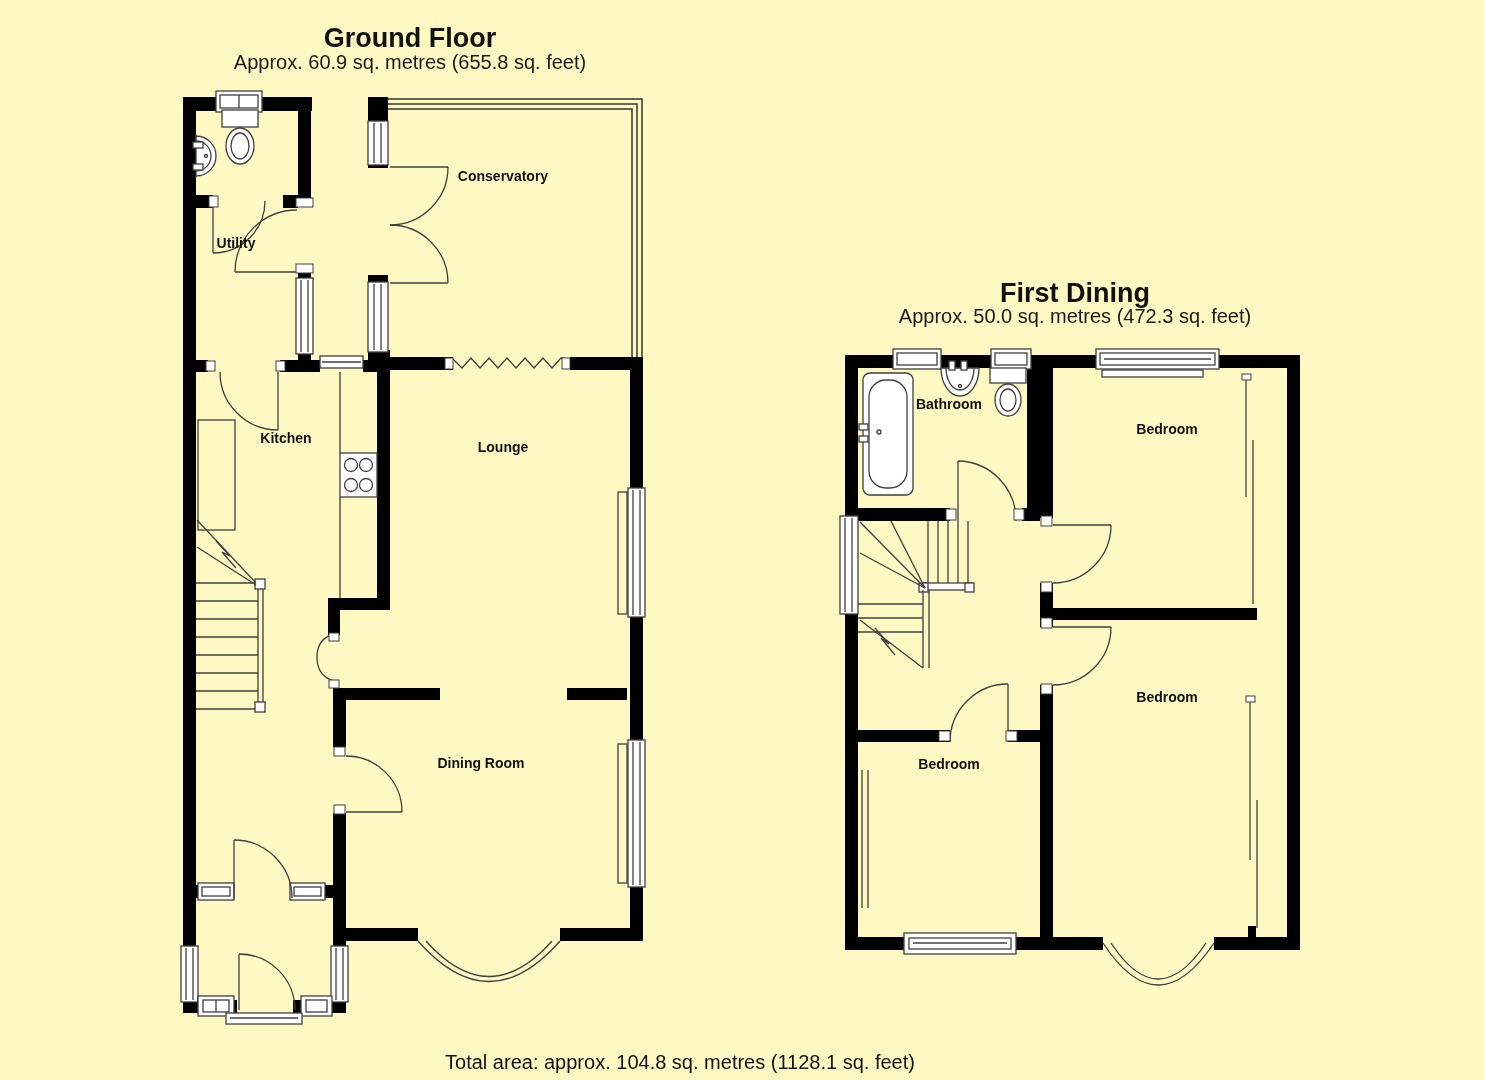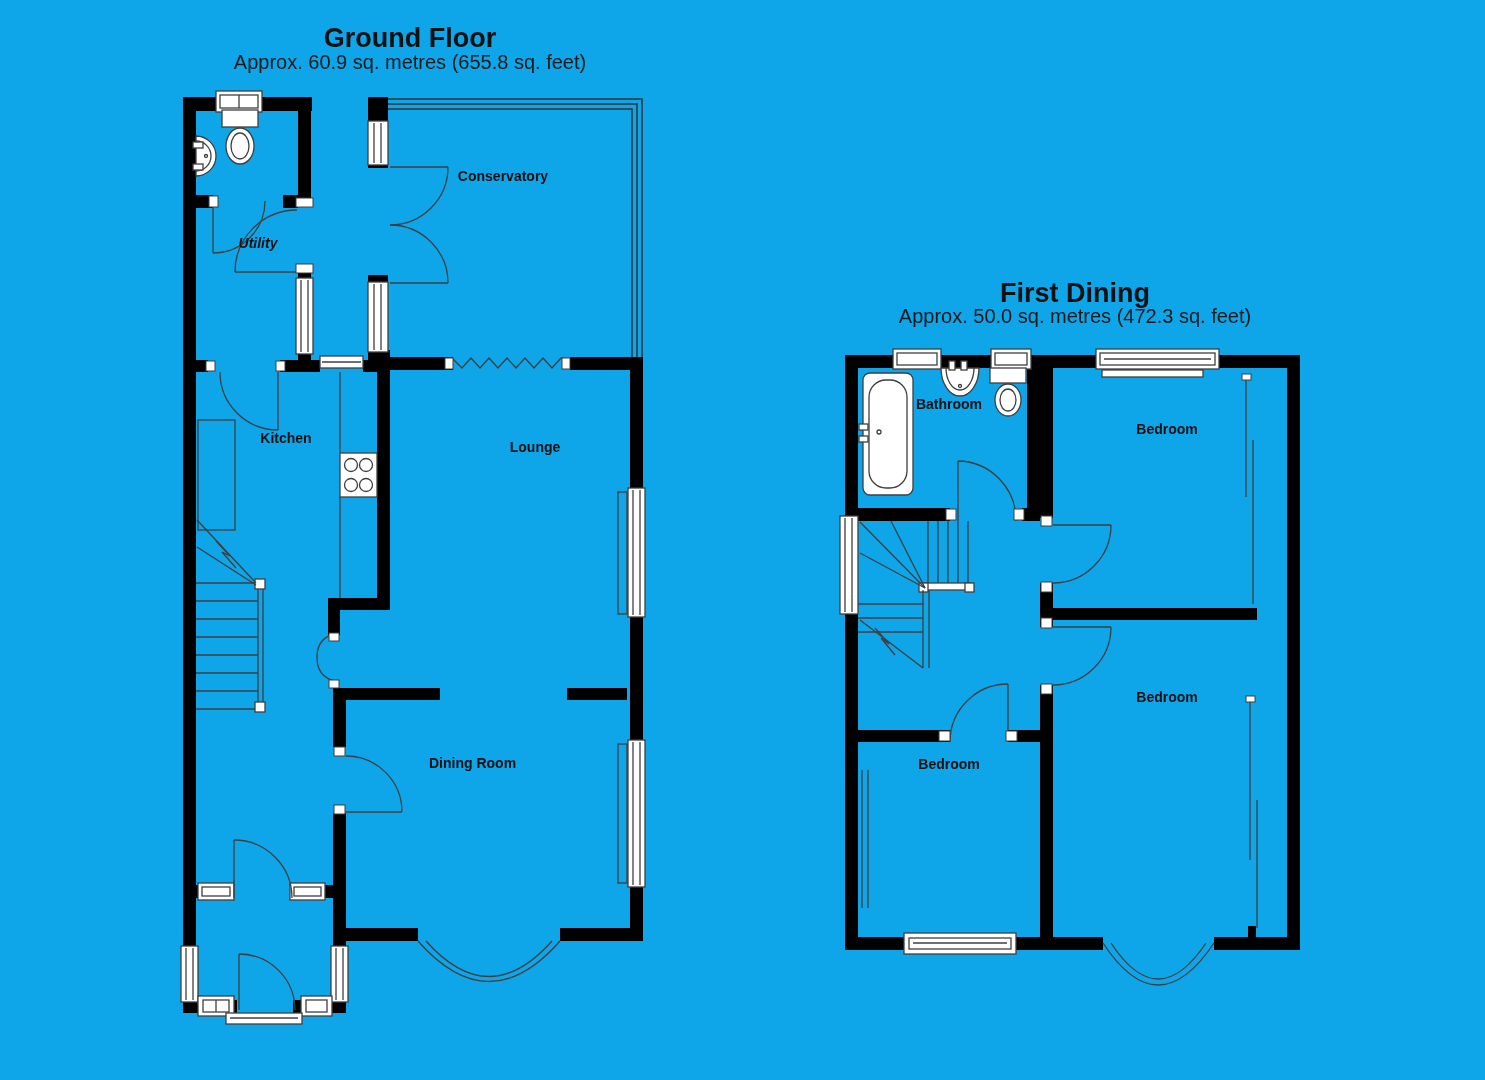--- a/index.html
+++ b/index.html
@@ -1,28 +1,28 @@
 <!DOCTYPE html>
 <html><head>
 <meta charset="utf-8">
 <style>
   html,body{margin:0;padding:0;background:#fff;}
-  .canvas{position:relative;width:1485px;height:1080px;background:#0ea5e9;overflow:hidden;
+  .canvas{position:relative;width:1485px;height:1080px;background:#fef9c3;overflow:hidden;
           font-family:"Liberation Sans", sans-serif;color:#111;}
   .plan-svg{position:absolute;left:0;top:0;}
   .wall{fill:#000;}
   .ln{fill:none;stroke:#3f3f3f;stroke-width:1.3;}
   .lnf{fill:#fff;stroke:#3f3f3f;stroke-width:1.3;}
   .jamb{fill:#fff;stroke:#3f3f3f;stroke-width:1;}
   .glass{fill:none;stroke:#333;stroke-width:1.5;}
   .abs{position:absolute;transform:translate(-50%,-50%);}
   .floor-title{font-size:27px;font-weight:bold;white-space:nowrap;}
   .floor-sub{font-size:20px;white-space:nowrap;color:#1a1a1a;}
   .room-label{font-size:14px;font-weight:bold;white-space:nowrap;color:#111;}
-  .room-label.wrap{white-space:normal;width:104px;line-height:1.1;}
+  .room-label.wrap{white-space:normal;width:104px;text-align:center;line-height:1.1;}
   .footer-text{font-size:20px;white-space:nowrap;color:#111;}
 </style>
 </head>
 <body>
 
 <div class="canvas">
 
   <svg class="plan-svg" width="1485" height="1080" viewBox="0 0 1485 1080">
 
     <g>
@@ -354,24 +354,25 @@
       </g>
     </g>
   </svg>
 
   <div class="abs floor-title" style="left:410px;top:38px;">Ground Floor</div>
   <div class="abs floor-sub" style="left:410px;top:62px;">Approx. 60.9 sq. metres (655.8 sq. feet)</div>
 
   <div class="abs floor-title" style="left:1075px;top:293px;">First Dining</div>
   <div class="abs floor-sub" style="left:1075px;top:316px;">Approx. 50.0 sq. metres (472.3 sq. feet)</div>
 
-  <div class="abs room-label" style="left:258px;top:243px;font-style:italic;">Utility</div>
+  <div class="abs room-label" style="left:236px;top:243px;">Utility</div>
   <div class="abs room-label" style="left:503px;top:176px;">Conservatory</div>
   <div class="abs room-label" style="left:286px;top:438px;">Kitchen</div>
-  <div class="abs room-label" style="left:503px;top:447px;margin-left:32px;">Lounge</div>
+  <div class="abs room-label" style="left:503px;top:447px;">Lounge</div>
   <div class="abs room-label wrap" style="left:481px;top:764px;">Dining Room</div>
 
   <div class="abs room-label" style="left:949px;top:404px;">Bathroom</div>
   <div class="abs room-label" style="left:1167px;top:429px;">Bedroom</div>
   <div class="abs room-label" style="left:949px;top:764px;">Bedroom</div>
   <div class="abs room-label" style="left:1167px;top:697px;">Bedroom</div>
 
+  <div class="abs footer-text" style="left:680px;top:1062px;">Total area: approx. 104.8 sq. metres (1128.1 sq. feet)</div>
 </div>
 
 </body></html>

